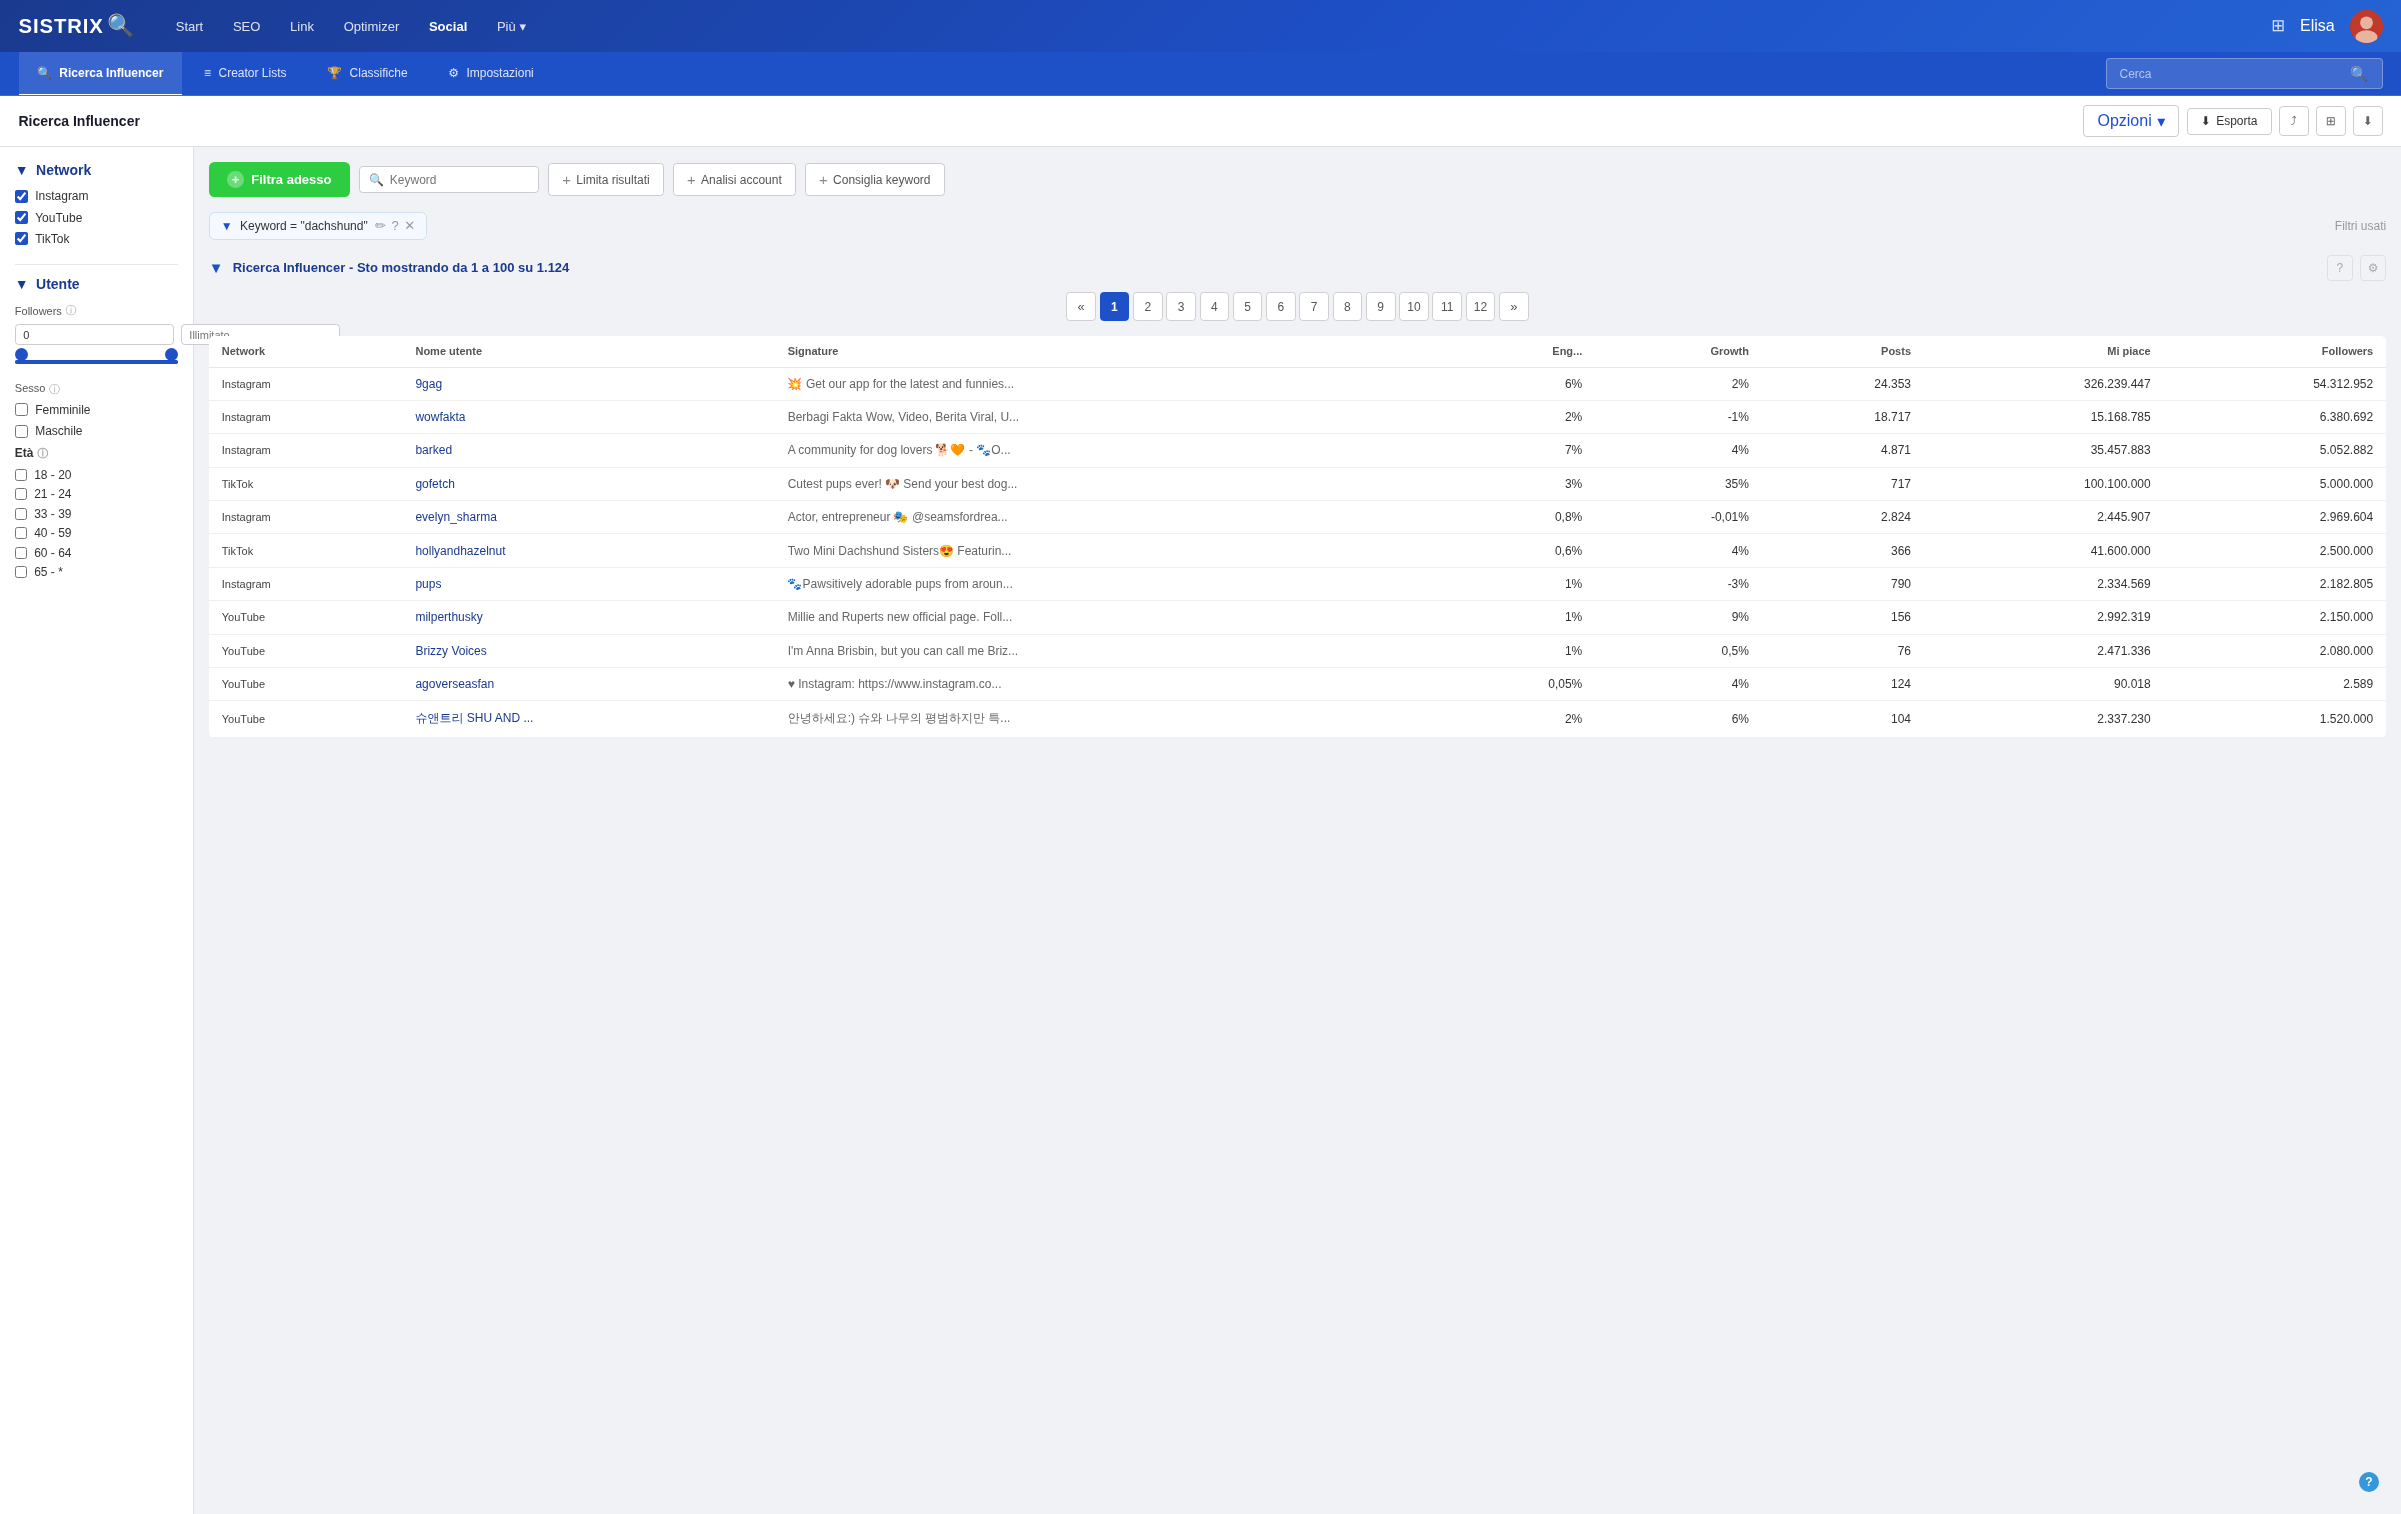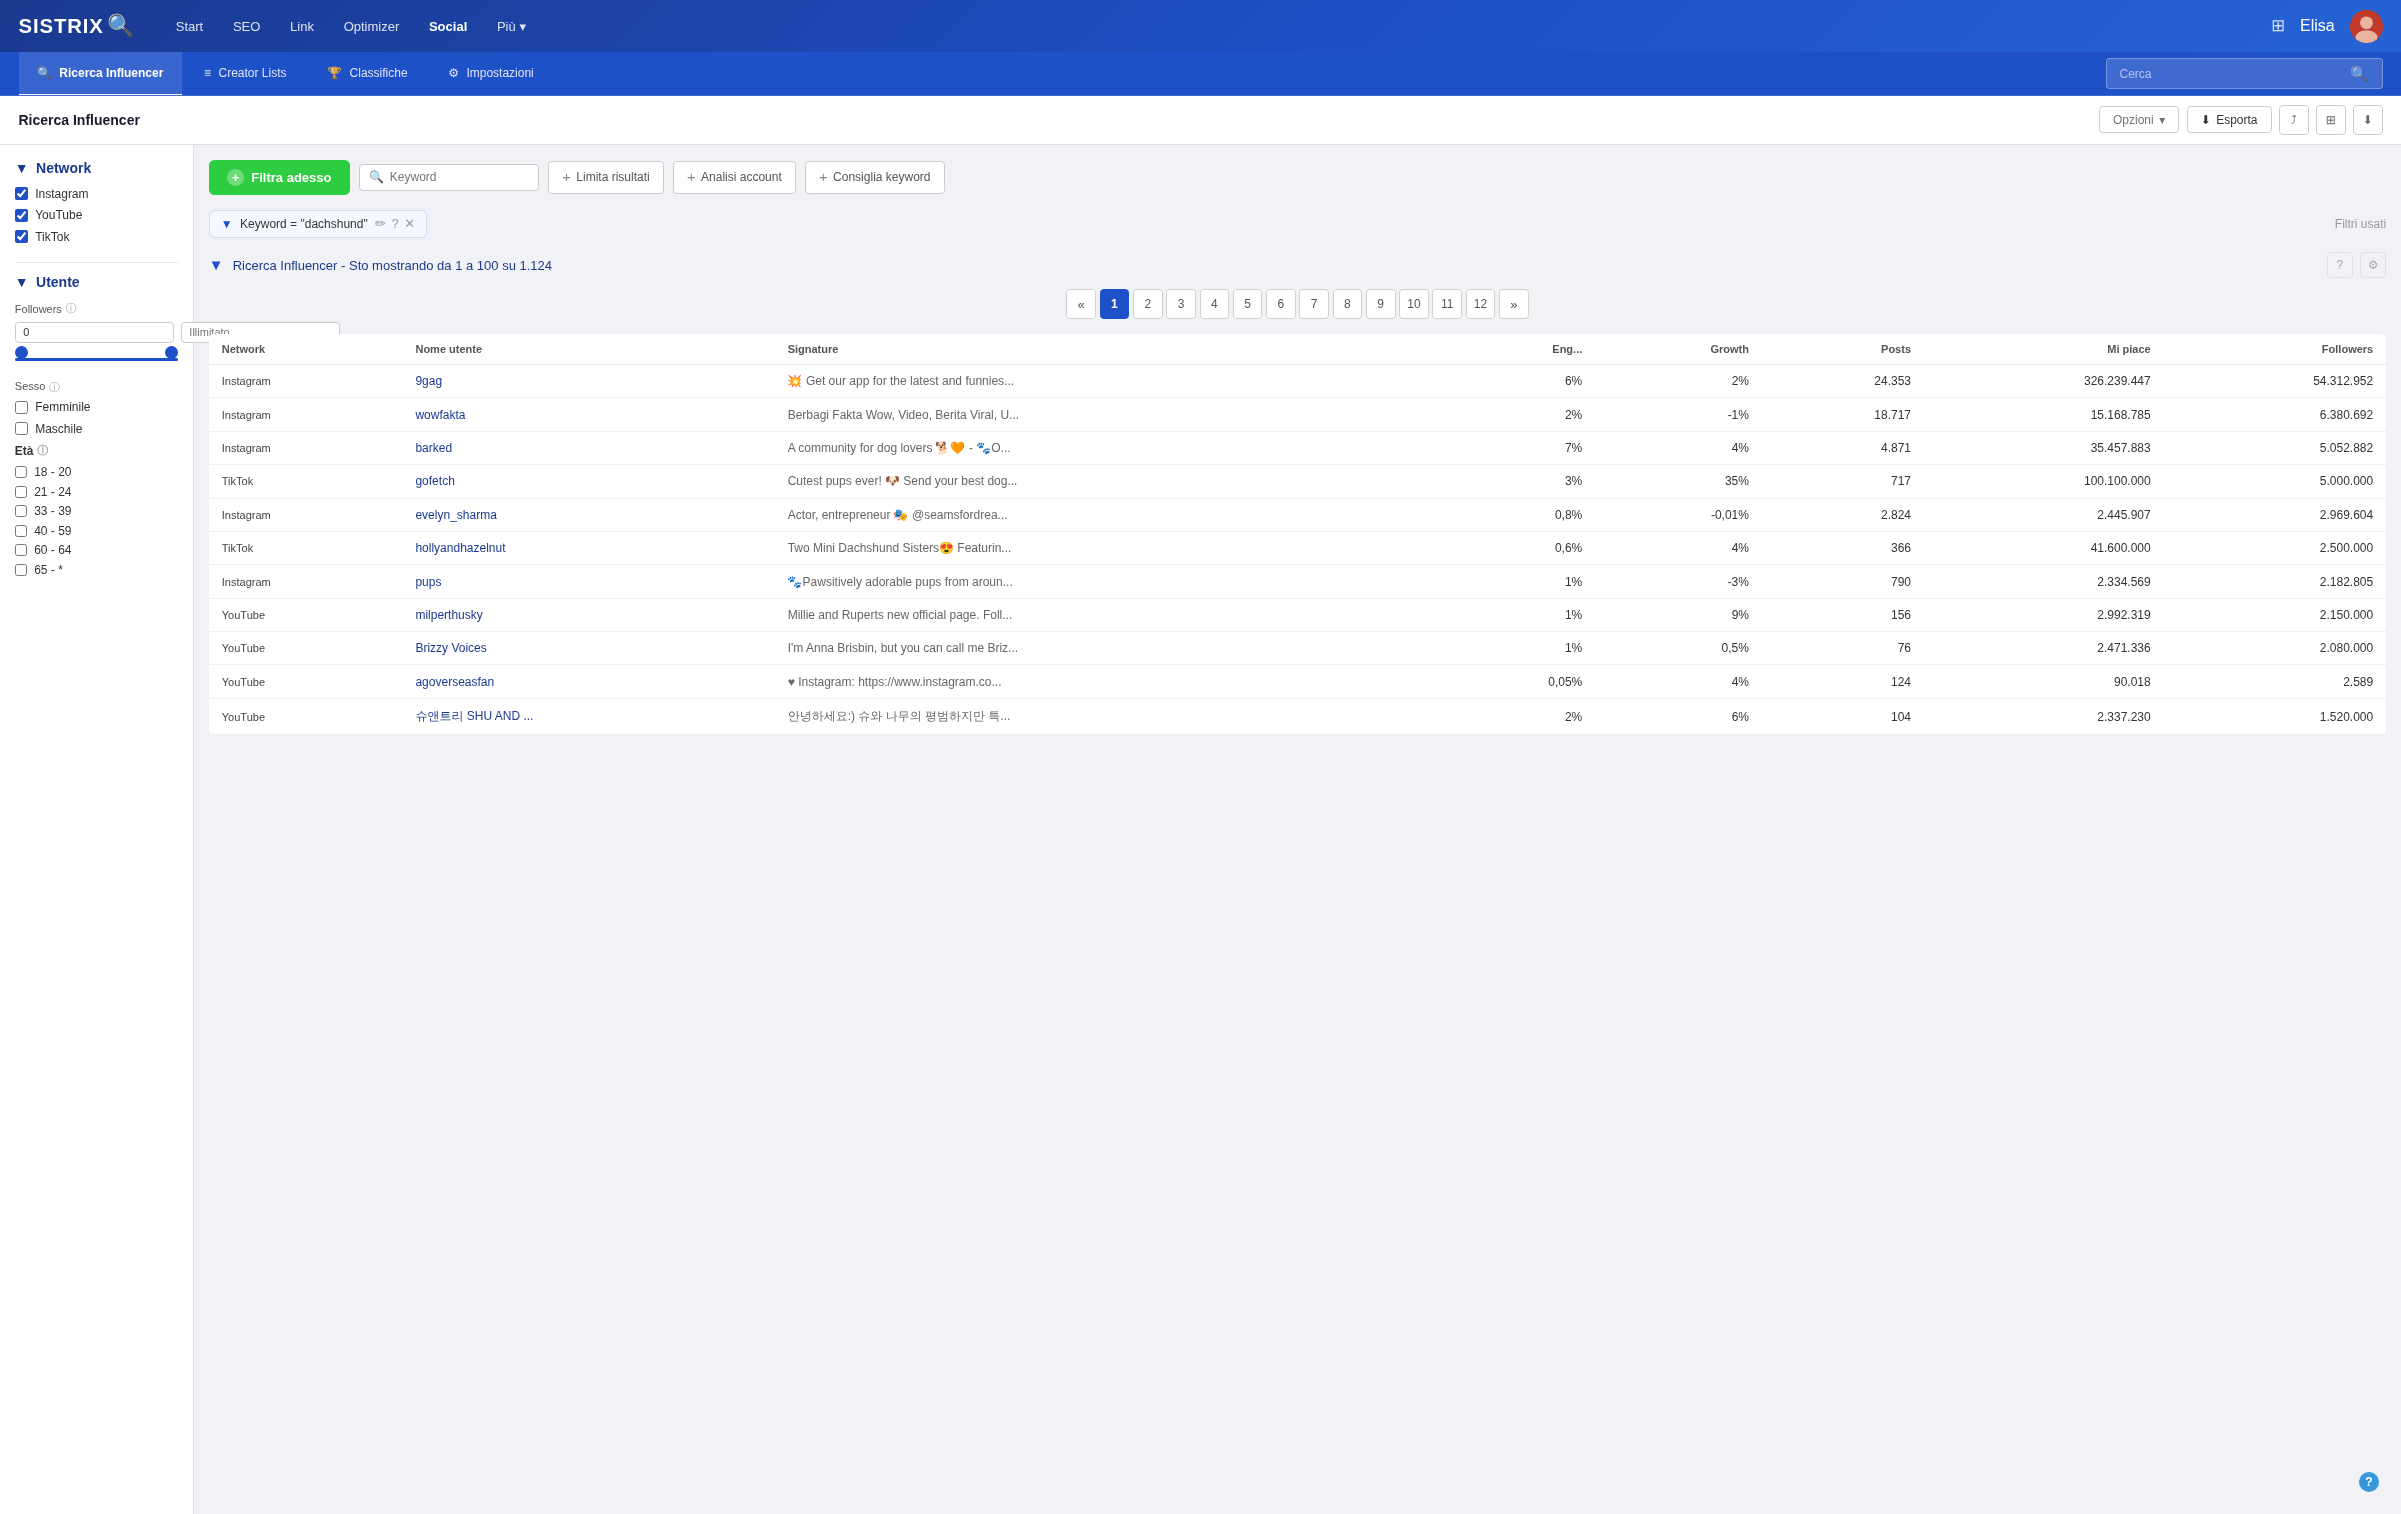--- a/index.html
+++ b/index.html
@@ -36,21 +36,21 @@
     .search-box input::placeholder { color: rgba(255,255,255,0.6); }
     .search-icon { color: rgba(255,255,255,0.7); font-size: 14.8px; }
 
     
     .breadcrumb-bar {
       background: white; display: flex; align-items: center; padding: 9.2px 18.5px;
       border-bottom: 0.9px solid #e0e0e0; gap: 14.8px;
     }
     .page-title { font-size: 14px; font-weight: 600; color: #1a1a2e; flex: 1; }
     .toolbar-right { display: flex; align-items: center; gap: 7.4px; }
-    .btn-opzioni { display: flex; align-items: center; gap: 5.5px; border: 0.9px solid #ccc; border-radius: 3.7px; padding: 5.5px 13px; cursor: pointer; background: white; font-size: 12px; color: #737373; }
+    .btn-opzioni { display: flex; align-items: center; gap: 5.5px; border: 0.9px solid #ccc; border-radius: 3.7px; padding: 5.5px 13px; cursor: pointer; background: white; font-size: 16px; color: #1d4ed8; }
     .btn-esporta { display: flex; align-items: center; gap: 5.5px; border: 0.9px solid #ccc; border-radius: 3.7px; padding: 5.5px 13px; cursor: pointer; background: white; font-size: 12px; color: #333; }
     .icon-btn { width: 29.6px; height: 29.6px; border: 0.9px solid #ccc; border-radius: 3.7px; display: flex; align-items: center; justify-content: center; cursor: pointer; background: white; color: #666; }
 
     
     .main-layout { display: flex; gap: 0; }
 
     
     .sidebar { width: 194px; background: white; border-right: 0.9px solid #e0e0e0; min-height: calc(100vh - 96px); padding: 14.8px; }
     .sidebar-section { margin-bottom: 18.5px; }
     .section-header { display: flex; align-items: center; gap: 7.4px; font-weight: 700; font-size: 14px; color: #1a3a8f; margin-bottom: 11px; }
@@ -89,21 +89,21 @@
     .filter-tag { display: flex; align-items: center; gap: 7.4px; background: #f5f9ff; border: 0.9px solid #d0e0f0; border-radius: 5.5px; padding: 5.5px 11px; font-size: 12px; color: #333; }
     .filter-tag .filter-funnel { color: #1e50c8; }
     .filter-tag-icons { display: flex; gap: 5.5px; color: #999; }
     .filter-tag-icons span { cursor: pointer; font-size: 13px; }
     .filtri-usati { margin-left: auto; font-size: 12px; color: #999; }
 
     
     .table-header-info { display: flex; align-items: center; justify-content: space-between; margin-bottom: 11px; }
     .table-title { display: flex; align-items: center; gap: 9.2px; }
     .table-title-funnel { color: #1e50c8; font-size: 14.8px; }
-    .table-title-text { font-size: 13px; font-weight: 400; color: #1a3a8f; }
+    .table-title-text { font-size: 13px; font-weight: 700; color: #1a3a8f; }
     .table-header-actions { display: flex; gap: 7.4px; }
     .table-action-icon { width: 26px; height: 26px; border: 0.9px solid #e0e0e0; border-radius: 3.7px; display: flex; align-items: center; justify-content: center; cursor: pointer; color: #aaa; font-size: 12px; }
 
     
     .pagination { display: flex; align-items: center; justify-content: center; gap: 3.7px; margin-bottom: 14.8px; }
     .page-btn { width: 29.6px; height: 29.6px; display: flex; align-items: center; justify-content: center; border: 0.9px solid #d0d0d0; border-radius: 3.7px; cursor: pointer; font-size: 12px; color: #555; background: white; }
     .page-btn.active { background: #1e50c8; color: white; border-color: #1e50c8; font-weight: 700; }
     .page-btn.arrow { font-size: 13px; }
 
     

